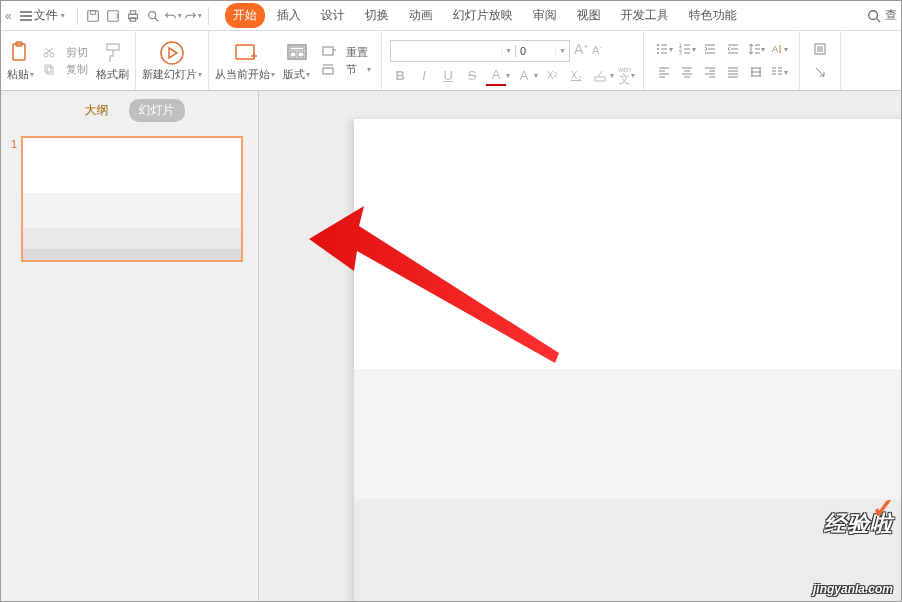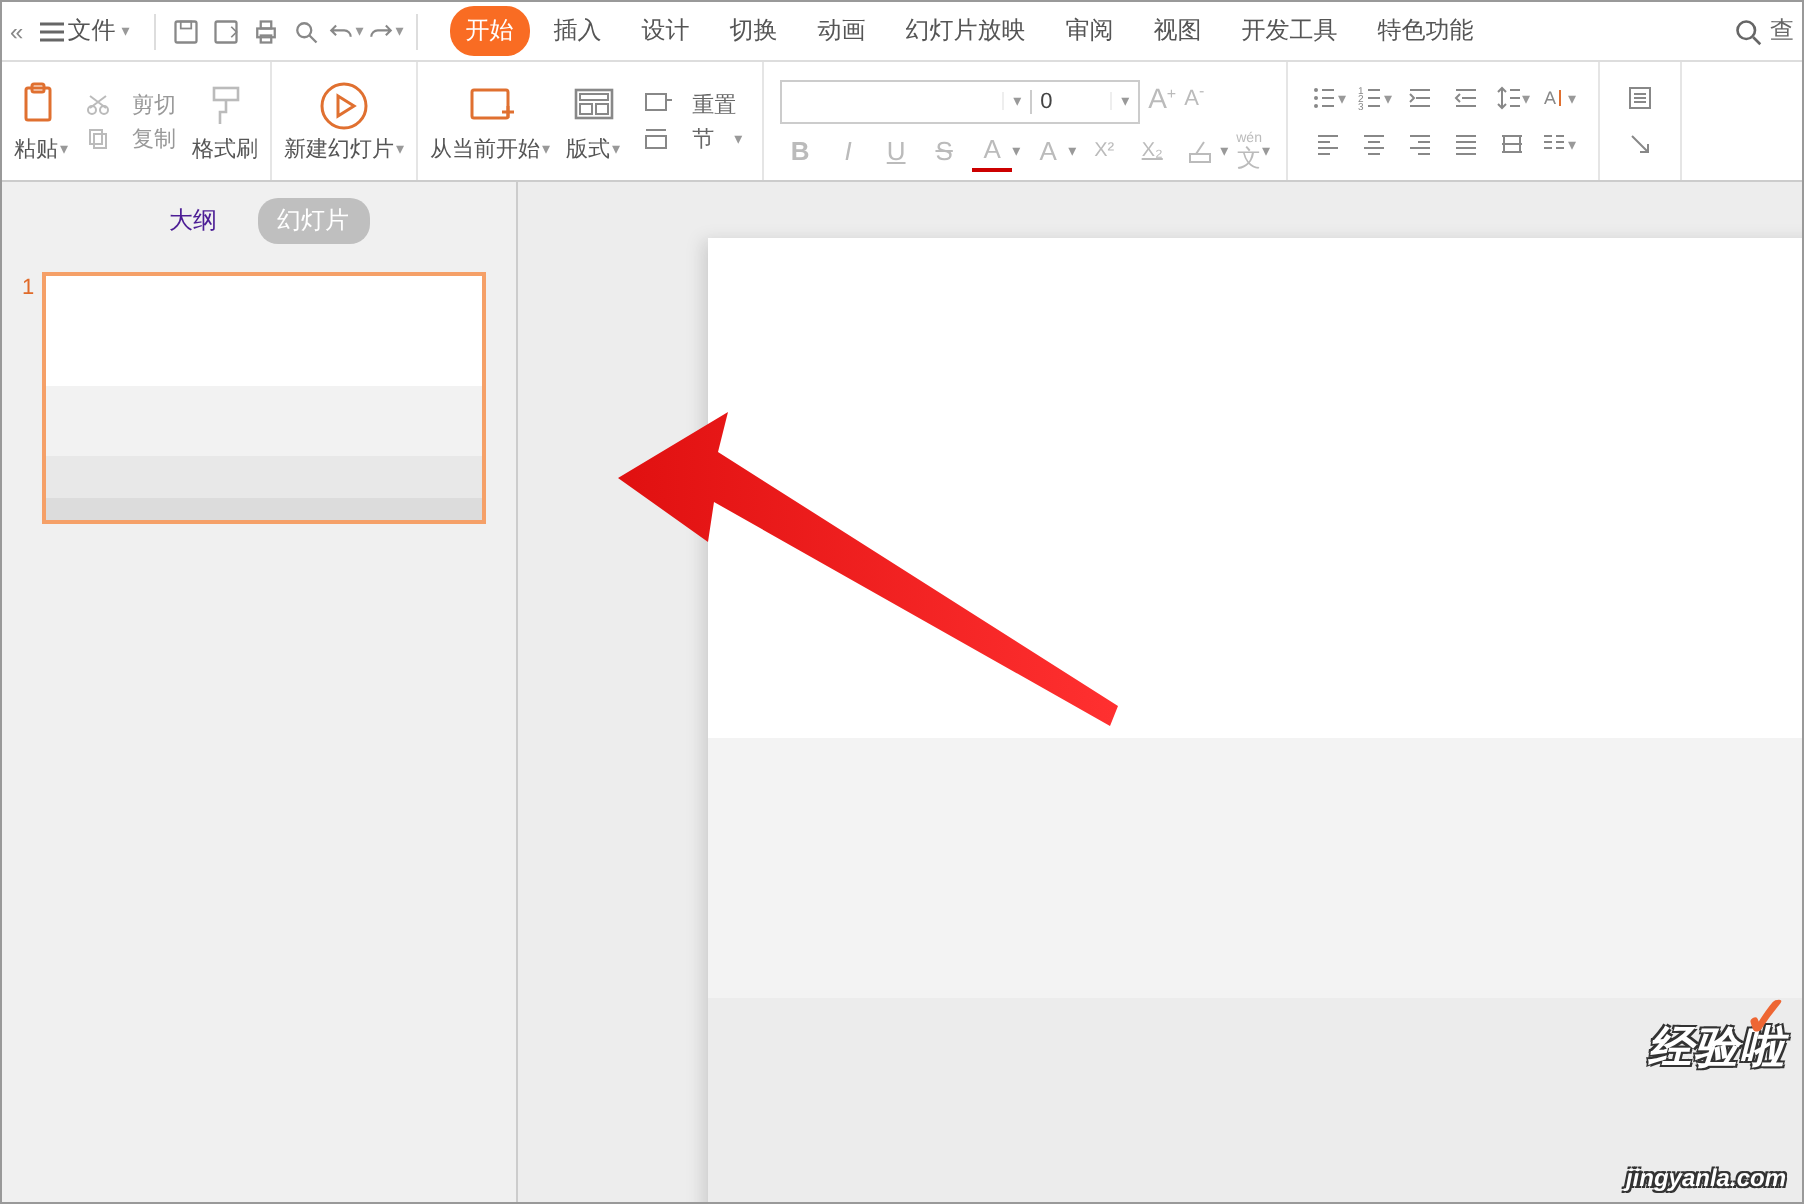--- a/index.html
+++ b/index.html
@@ -36,21 +36,21 @@
 .fmtrow .fbtn { width:20px; height:20px; display:flex; align-items:center; justify-content:center; font-size:13px; color:#888; cursor:pointer; }
 .fmtrow .fbtndd { display:flex; align-items:center; }
 
 .para-grid { display:grid; grid-template-columns: repeat(6, 20px); grid-template-rows: 20px 20px; gap:3px 3px; padding:4px 6px; }
 .para-grid .pbtn { display:flex; align-items:center; justify-content:center; cursor:pointer; color:#888; }
 .para-grid svg { width:14px; height:14px; }
 
 .clientarea { display:flex; height: calc(100% - 90px); }
 .sidepanel { width: 258px; background:#f0f0f0; border-right:1px solid #ccc; display:flex; flex-direction:column; }
 .panetabs { display:flex; align-items:center; justify-content:center; gap:10px; padding:8px 0; font-size:12px; }
-.panetab { padding:3px 10px; cursor:pointer; color:#4c1d95; }
+.panetab { padding:3px 10px; cursor:pointer; color:#a16207; }
 .panetab.active { background:#bfbfbf; color:#fff; border-radius:10px; }
 .thumbwrap { display:flex; padding:6px 4px 6px 10px; gap:4px; }
 .thumbnum { font-size:11px; color:#e06b2a; margin-top:2px; }
 .thumb { width:222px; height:126px; border:2px solid #f5a068; background:#fff; position:relative; overflow:hidden; cursor:pointer; }
 .thumb .band1 { position:absolute; left:0; right:0; top:55px; height:35px; background:#f2f2f2; }
 .thumb .band2 { position:absolute; left:0; right:0; top:90px; height:25px; background:#e8e8e8; }
 .thumb .band3 { position:absolute; left:0; right:0; bottom:0; height:11px; background:#dcdcdc; }
 
 .canvas { flex:1; background:#ededed; position:relative; overflow:hidden; }
 .slidepage { position:absolute; left:95px; top:28px; width:800px; height:560px; background:#fff; box-shadow:-4px 0 8px rgba(0,0,0,0.08), 0 4px 8px rgba(0,0,0,0.08); }

